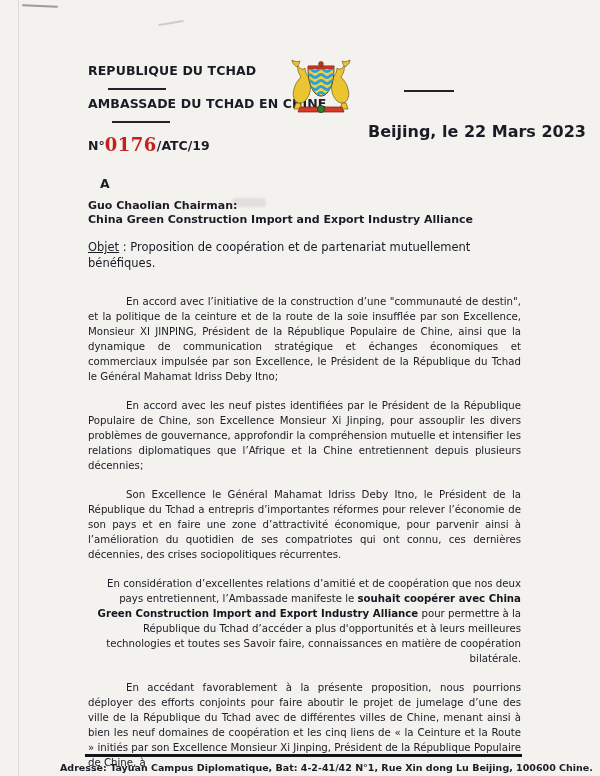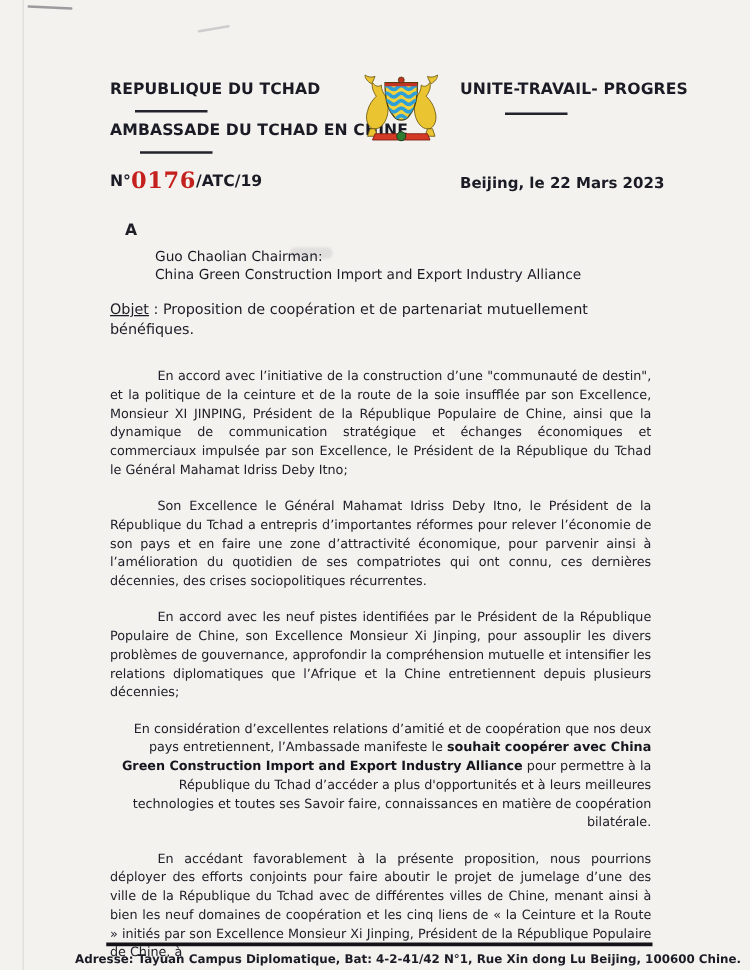--- a/index.html
+++ b/index.html
@@ -23,24 +23,24 @@
     background:rgba(120,120,128,0.3);transform:rotate(-10deg);border-radius:2px;}
   .smudge3{position:absolute;left:232px;top:198px;width:34px;height:9px;
     background:rgba(140,140,152,0.18);border-radius:4px;filter:blur(1px);}
 
   .hdr-text{position:absolute;font-weight:bold;font-size:12.5px;letter-spacing:0.1px;color:#1b1b26;}
   .rule{position:absolute;height:2px;background:#23232e;}
 
   .ref-line{position:absolute;left:88px;top:134px;white-space:nowrap;}
   .ref-prefix,.ref-suffix{font-weight:bold;font-size:12.5px;color:#1b1b26;vertical-align:baseline;}
   .ref-number{font-family:"DejaVu Serif", serif;font-weight:bold;font-size:18px;color:#c4201d;vertical-align:-1px;letter-spacing:0.5px;}
-  .dateline{position:absolute;left:368px;top:139px;font-weight:bold;font-size:12px;color:#1b1b26;}
+  .dateline{position:absolute;left:368px;top:122px;font-weight:bold;font-size:16px;color:#1b1b26;}
 
   .salutation{position:absolute;left:100px;top:176px;font-weight:bold;font-size:12.5px;}
-  .rcpt{position:absolute;left:88px;font-weight:normal;font-size:11px;color:#1b1b26;margin-left:36px;}
+  .rcpt{position:absolute;left:88px;font-weight:bold;font-size:11px;color:#1b1b26;}
   .rcpt-name{top:199px;}
   .rcpt-org{top:213px;text-align:right;}
 
   .subject{position:absolute;left:88px;top:239px;width:442px;
     font-weight:normal;font-size:11.5px;line-height:16px;color:#1b1b26;}
   .subject .u{text-decoration:underline;}
 
   .body-text{position:absolute;left:88px;top:294px;width:433px;
     font-size:10.2px;line-height:15px;color:#20202a;}
   .body-text p{margin:0 0 14px 0;text-align:justify;text-indent:38px;}
@@ -96,40 +96,39 @@
       <path d="M24,37 q3,-3 6,0 t6,0 t6,0 t6,0 t6,0"></path>
     </g>
     <rect x="26" y="9" width="26" height="3" fill="#c23324" clip-path="url(#shieldClip)"></rect>
     <circle cx="39" cy="7" r="2.4" fill="#c23324" stroke="#4a3c08" stroke-width="0.6"></circle>
 
     <path d="M18,50 L60,50 L62,55 L16,55 Z" fill="#d43a26" stroke="#7a1d10" stroke-width="0.7"></path>
 
     <circle cx="39" cy="52" r="3.6" fill="#2e7d32" stroke="#173f19" stroke-width="0.8"></circle>
   </svg>
 
-  <div class="hdr-text" style="left:368px;top:63px;">UNITE-TRAVAIL- PROGRES</div>
   <div class="rule" style="left:404px;top:90px;width:50px;"></div>
 
   <div class="ref-line">
     <span class="ref-prefix">N°</span><span class="ref-number">0176</span><span class="ref-suffix">/ATC/19</span>
   </div>
   <div class="dateline">Beijing, le 22 Mars 2023</div>
 
   <div class="salutation">A</div>
   <div class="rcpt rcpt-name">Guo Chaolian Chairman:</div>
   <div class="rcpt rcpt-org">China Green Construction Import and Export Industry Alliance</div>
 
   <div class="subject">
     <span class="u">Objet</span><span> : </span><span>Proposition de coopération et de partenariat mutuellement bénéfiques.</span>
   </div>
 
   <div class="body-text">
     <p>En accord avec l’initiative de la construction d’une "communauté de destin", et la politique de la ceinture et de la route de la soie insufflée par son Excellence, Monsieur XI JINPING, Président de la République Populaire de Chine, ainsi que la dynamique de communication stratégique et échanges économiques et commerciaux impulsée par son Excellence, le Président de la République du Tchad le Général Mahamat Idriss Deby Itno;</p>
+    <p>En accord avec les neuf pistes identifiées par le Président de la République Populaire de Chine, son Excellence Monsieur Xi Jinping, pour assouplir les divers problèmes de gouvernance, approfondir la compréhension mutuelle et intensifier les relations diplomatiques que l’Afrique et la Chine entretiennent depuis plusieurs décennies;</p>
     <p>Son Excellence le Général Mahamat Idriss Deby Itno, le Président de la République du Tchad a entrepris d’importantes réformes pour relever l’économie de son pays et en faire une zone d’attractivité économique, pour parvenir ainsi à l’amélioration du quotidien de ses compatriotes qui ont connu, ces dernières décennies, des crises sociopolitiques récurrentes.</p>
-    <p>En accord avec les neuf pistes identifiées par le Président de la République Populaire de Chine, son Excellence Monsieur Xi Jinping, pour assouplir les divers problèmes de gouvernance, approfondir la compréhension mutuelle et intensifier les relations diplomatiques que l’Afrique et la Chine entretiennent depuis plusieurs décennies;</p>
     <p class="no-indent"><span>En considération d’excellentes relations d’amitié et de coopération que nos deux pays entretiennent, l’Ambassade manifeste le </span><b>souhait coopérer avec  China Green Construction Import and Export Industry Alliance</b><span> pour permettre à la République du Tchad d’accéder a plus d'opportunités et à leurs meilleures technologies et toutes ses Savoir faire, connaissances en matière de coopération bilatérale.</span></p>
     <p>En accédant favorablement à la présente proposition, nous pourrions déployer des efforts conjoints pour faire aboutir le projet de jumelage d’une des ville de la République du Tchad avec de différentes villes de Chine, menant ainsi à bien les neuf domaines de coopération et les cinq liens de « la Ceinture et la Route » initiés par son Excellence Monsieur Xi Jinping, Président de la République Populaire de Chine, à</p>
   </div>
 
   <div class="footer-rule"></div>
   <div class="footer-addr">Adresse: Tayuan Campus Diplomatique, Bat: 4-2-41/42 N°1, Rue Xin dong Lu Beijing, 100600 Chine.</div>
 
 </div>
 
 </body></html>

